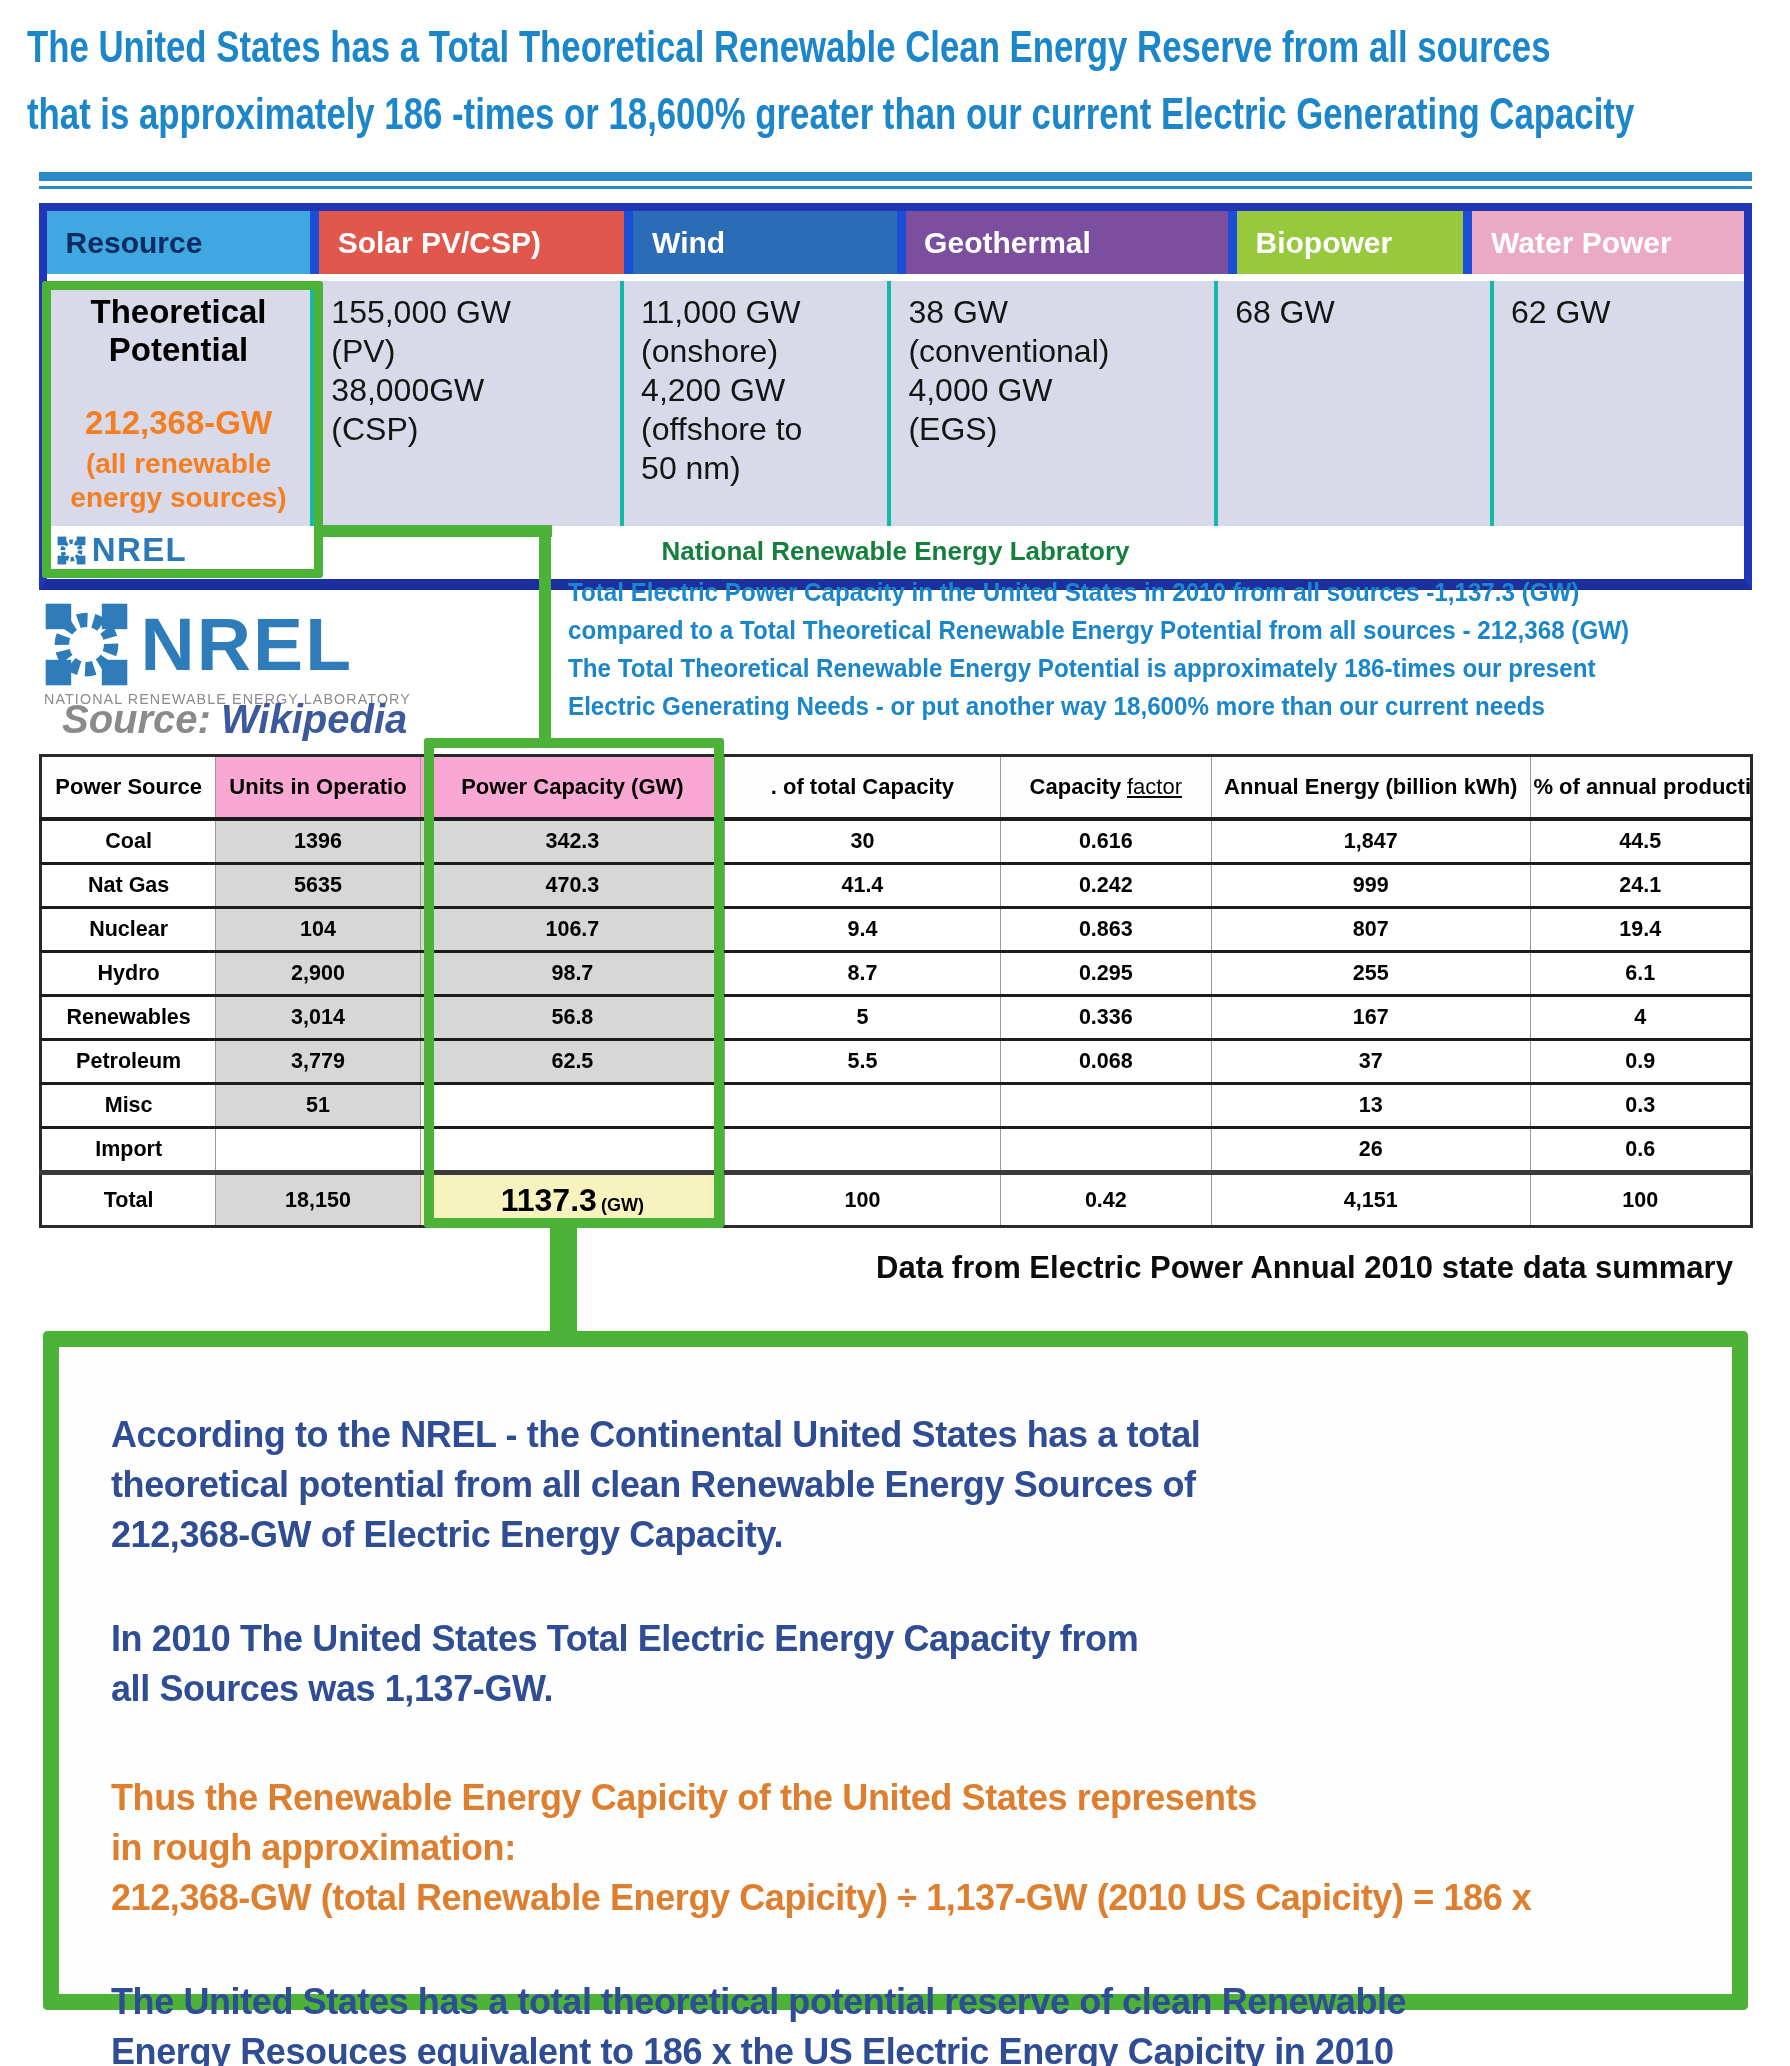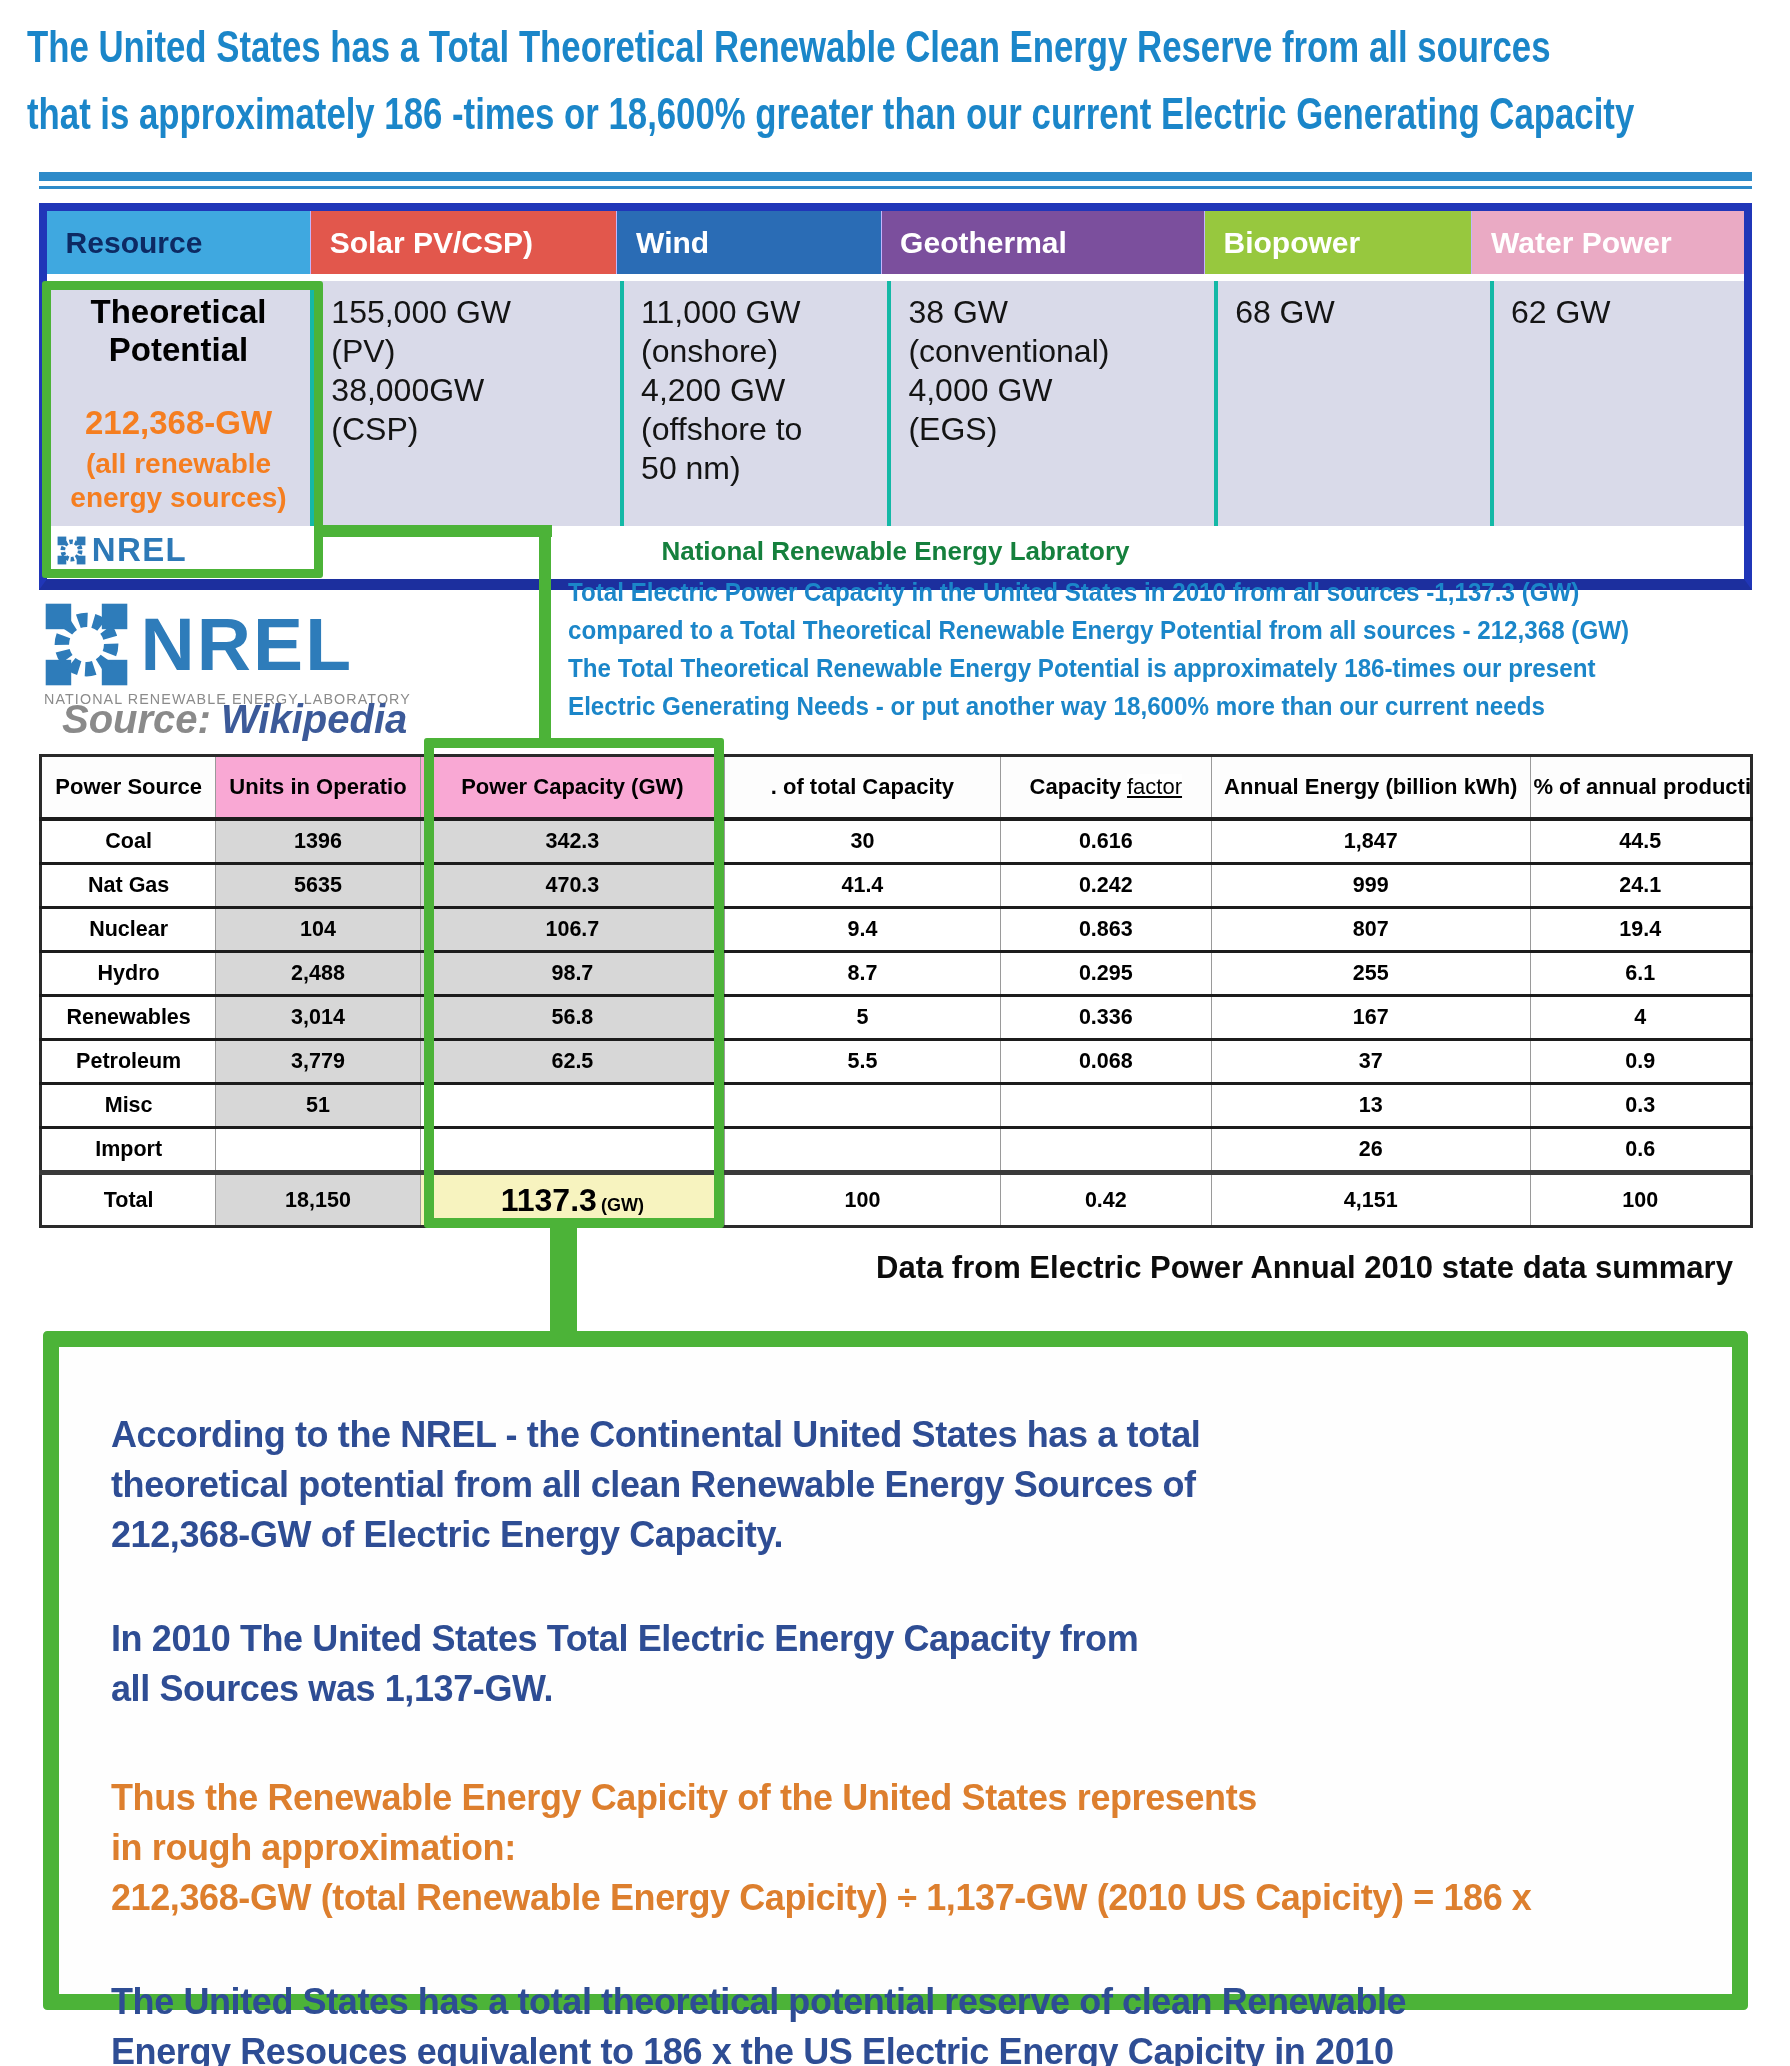--- a/index.html
+++ b/index.html
@@ -8,21 +8,21 @@
 
   
   .title{position:absolute;left:27px;top:13px;width:1749px;color:#1b86c9;font-weight:700;}
   .title .tline{font-size:44px;line-height:67px;transform:scaleX(0.79);transform-origin:left center;white-space:nowrap;letter-spacing:0px;}
   .rulewrap{position:absolute;left:39px;top:172px;width:1713px;}
   .rule1{height:9.3px;background:#2d8ac9;}
   .rule2{height:2.9px;background:#2d8ac9;margin-top:5px;}
 
   
   .res-table{position:absolute;left:39px;top:203px;width:1713px;border:8.6px solid #2036b8;border-bottom:11.5px solid #1c2f9e;background:#ffffff;box-sizing:border-box;}
-  .res-head{display:flex;gap:1px;background:#c4b5fd;}
+  .res-head{display:flex;gap:9px;background:#1d4ed8;}
   .res-head .hcell{height:63px;display:flex;align-items:center;padding-left:18.6px;font-size:30px;font-weight:700;box-sizing:border-box;}
   .res-body{display:flex;gap:4.3px;margin-top:7.2px;background:#14b8a6;}
   .res-body .bcell{background:#d9dae9;min-height:215px;padding:11.5px 8.6px 11.5px 17px;font-size:32px;line-height:1.22;color:#141414;box-sizing:border-box;}
   .c0{flex:0 0 15.5%;} .c1{flex:0 0 18%;} .c2{flex:0 0 15.5%;} .c3{flex:0 0 19%;} .c4{flex:0 0 16%;} .c5{flex:1;}
   .pot-cell{text-align:center;padding-left:5.7px !important;padding-right:5.7px !important;}
   .pot-title{font-weight:700;font-size:33px;line-height:1.15;color:#000;}
   .pot-value{margin-top:34px;color:#f57e20;font-weight:700;font-size:33px;}
   .pot-note{margin-top:4.3px;color:#f57e20;font-weight:700;font-size:28px;line-height:1.2;}
   .res-foot{height:53px;position:relative;background:#ffffff;}
   .mini-logo{position:absolute;left:10px;top:5.7px;display:flex;align-items:center;gap:5.7px;}
@@ -202,21 +202,21 @@
           <td>Nuclear</td>
           <td class="g">104</td>
           <td class="g">106.7</td>
           <td>9.4</td>
           <td>0.863</td>
           <td>807</td>
           <td>19.4</td>
         </tr>
         <tr>
           <td>Hydro</td>
-          <td class="g">2,488</td>
+          <td class="g">2,900</td>
           <td class="g">98.7</td>
           <td>8.7</td>
           <td>0.295</td>
           <td>255</td>
           <td>6.1</td>
         </tr>
         <tr>
           <td>Renewables</td>
           <td class="g">3,014</td>
           <td class="g">56.8</td>

